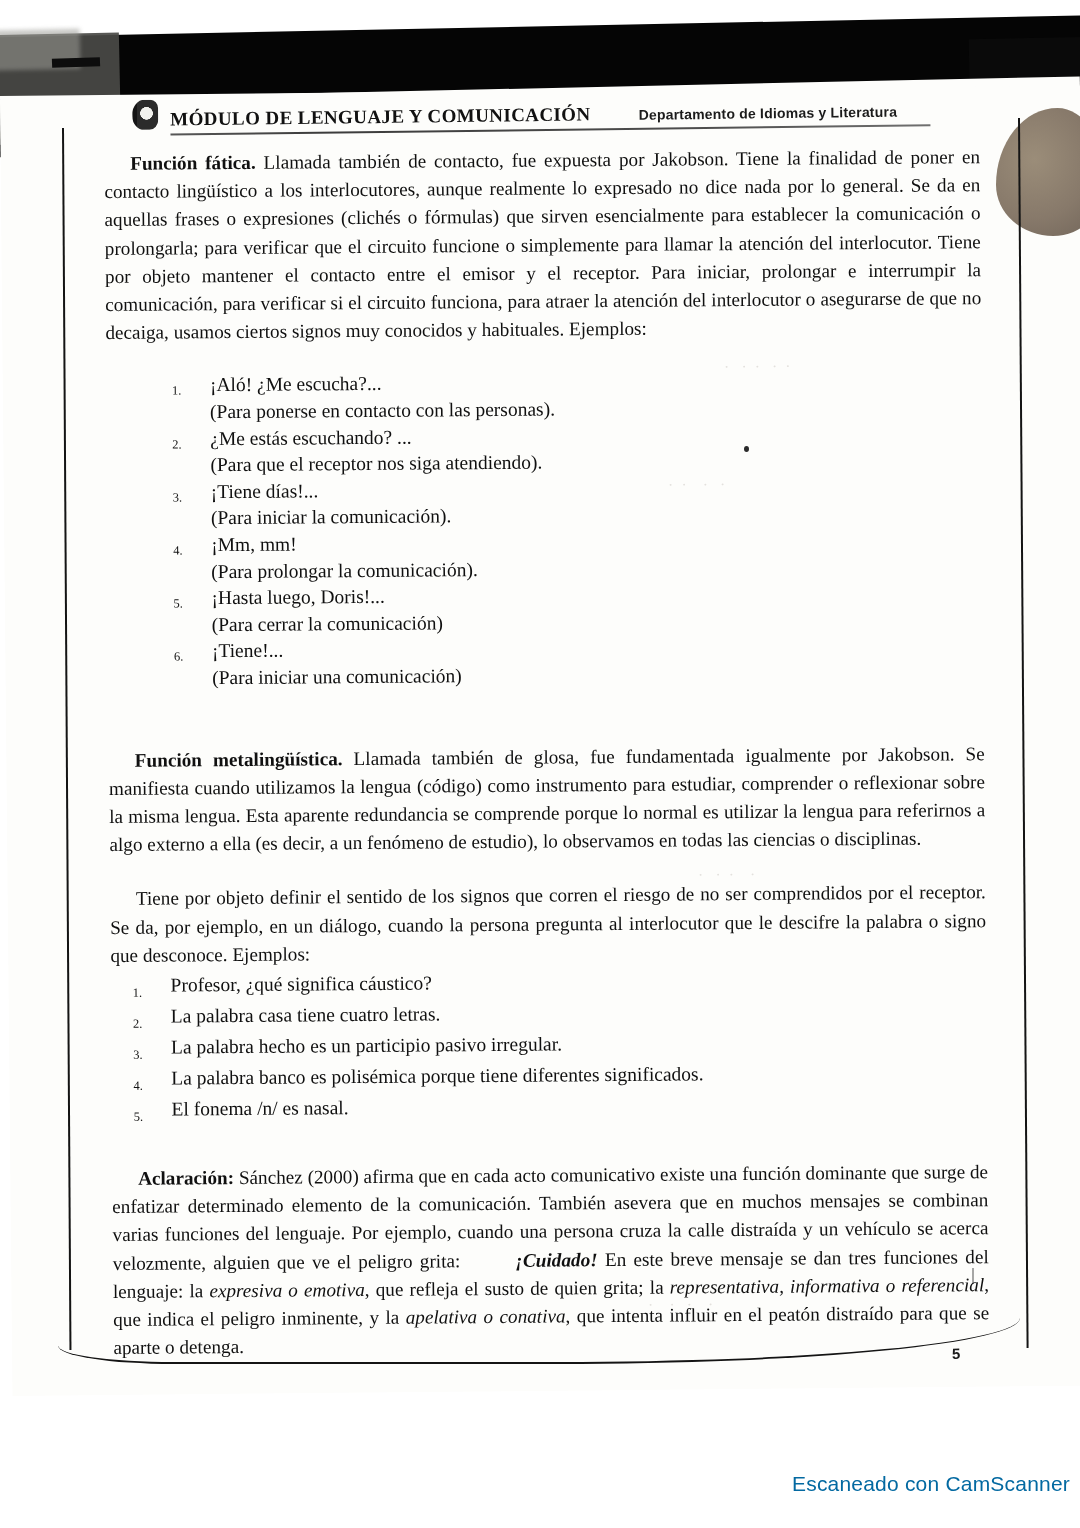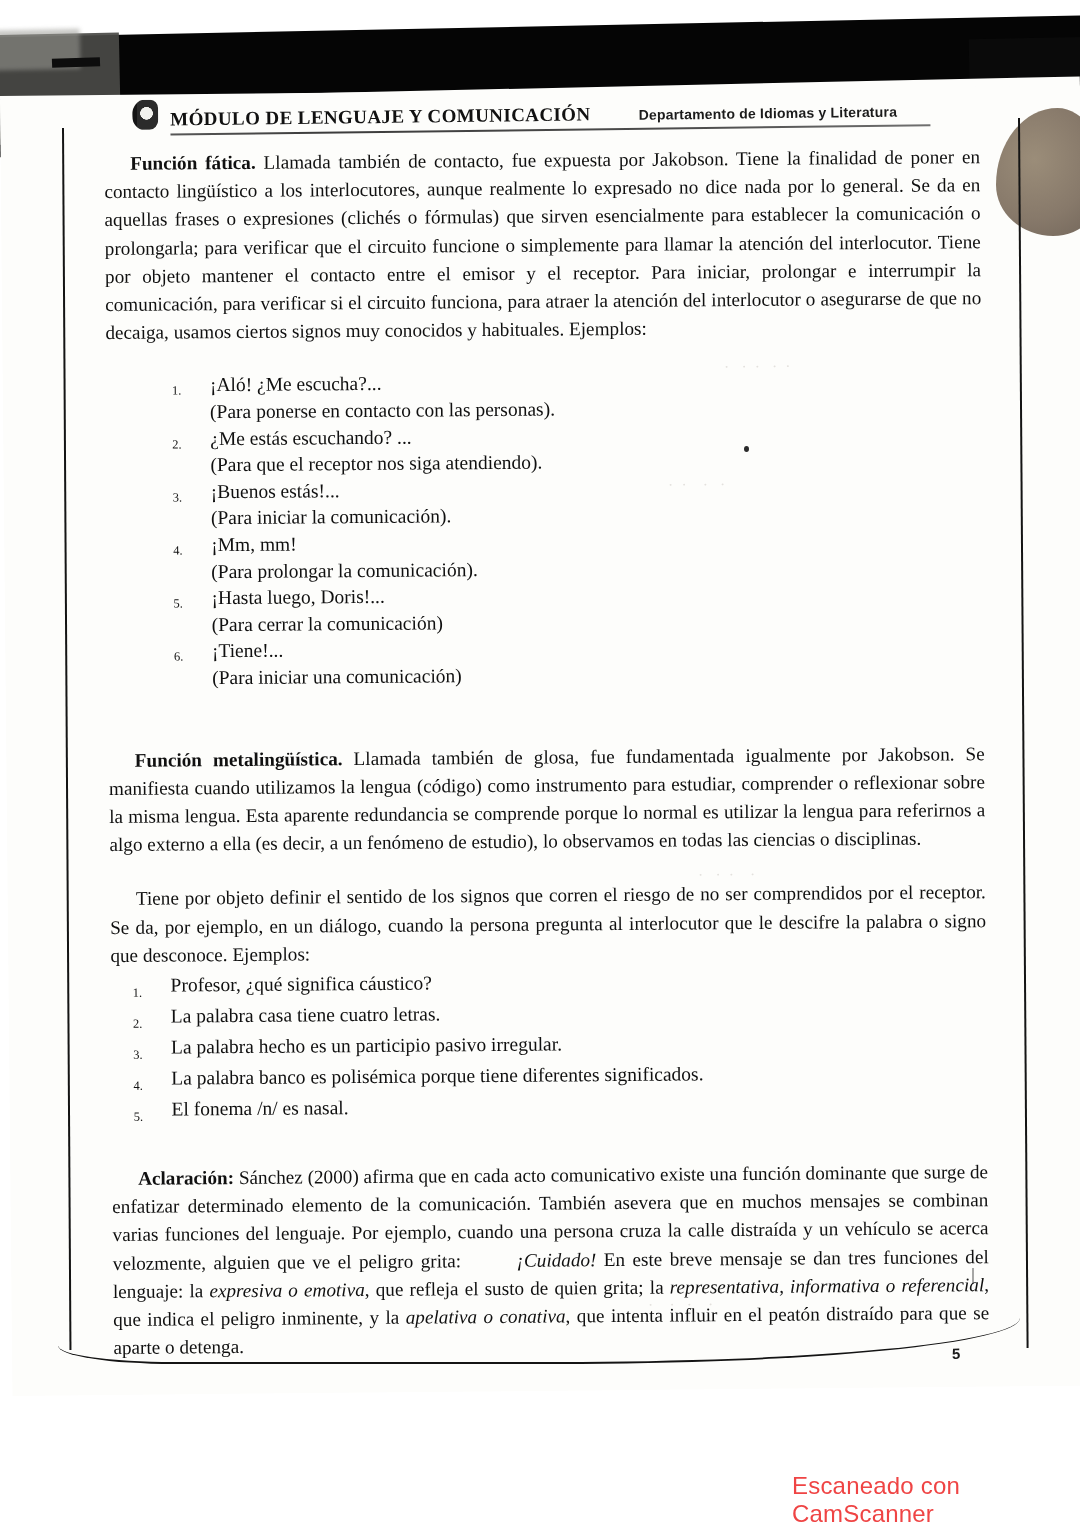--- a/index.html
+++ b/index.html
@@ -199,21 +199,21 @@
     font-size: 19.2px;
     line-height: 28.2px;
     text-align: justify;
     font-family: "Liberation Serif", "DejaVu Serif", serif;
   }
   p.para.indent {
     text-indent: 26px;
   }
   .b { font-weight: bold; }
   .i { font-style: italic; }
-  .bi { font-weight: normal; font-style: italic; margin-left: 48px; }
+  .bi { font-weight: bold; font-style: italic; margin-left: 48px; }
 
   .spacer-sm { height: 14px; }
   .spacer-md { height: 26px; }
   .spacer-lg { height: 40px; }
 
   
   ol.exlist {
     margin: 0;
     padding: 0;
     list-style: none;
@@ -288,22 +288,22 @@
     background: #6d6d6d;
     opacity: .6;
   }
 
   
   .watermark {
     position: absolute;
     left: 792px;
     top: 1472px;
     font-family: "Liberation Sans", "DejaVu Sans", sans-serif;
-    font-size: 24px;
-    color: #ef4444;
+    font-size: 21px;
+    color: #0369a1;
     letter-spacing: .2px;
   }
 </style>
 </head>
 <body>
 
 <div id="page">
 
   <div class="dark-band"></div>
   <div class="dark-corner-left"></div>
@@ -347,21 +347,21 @@
         <span>¡Aló! ¿Me escucha?...</span>
         <span class="sub">(Para ponerse en contacto con las personas).</span>
       </li>
       <li>
         <span class="num">2.</span>
         <span>¿Me estás escuchando? ...</span>
         <span class="sub">(Para que el receptor nos siga atendiendo).</span>
       </li>
       <li>
         <span class="num">3.</span>
-        <span>¡Buenos estás!...</span>
+        <span>¡Tiene días!...</span>
         <span class="sub">(Para iniciar la comunicación).</span>
       </li>
       <li>
         <span class="num">4.</span>
         <span>¡Mm, mm!</span>
         <span class="sub">(Para prolongar la comunicación).</span>
       </li>
       <li>
         <span class="num">5.</span>
         <span>¡Hasta luego, Doris!...</span>

